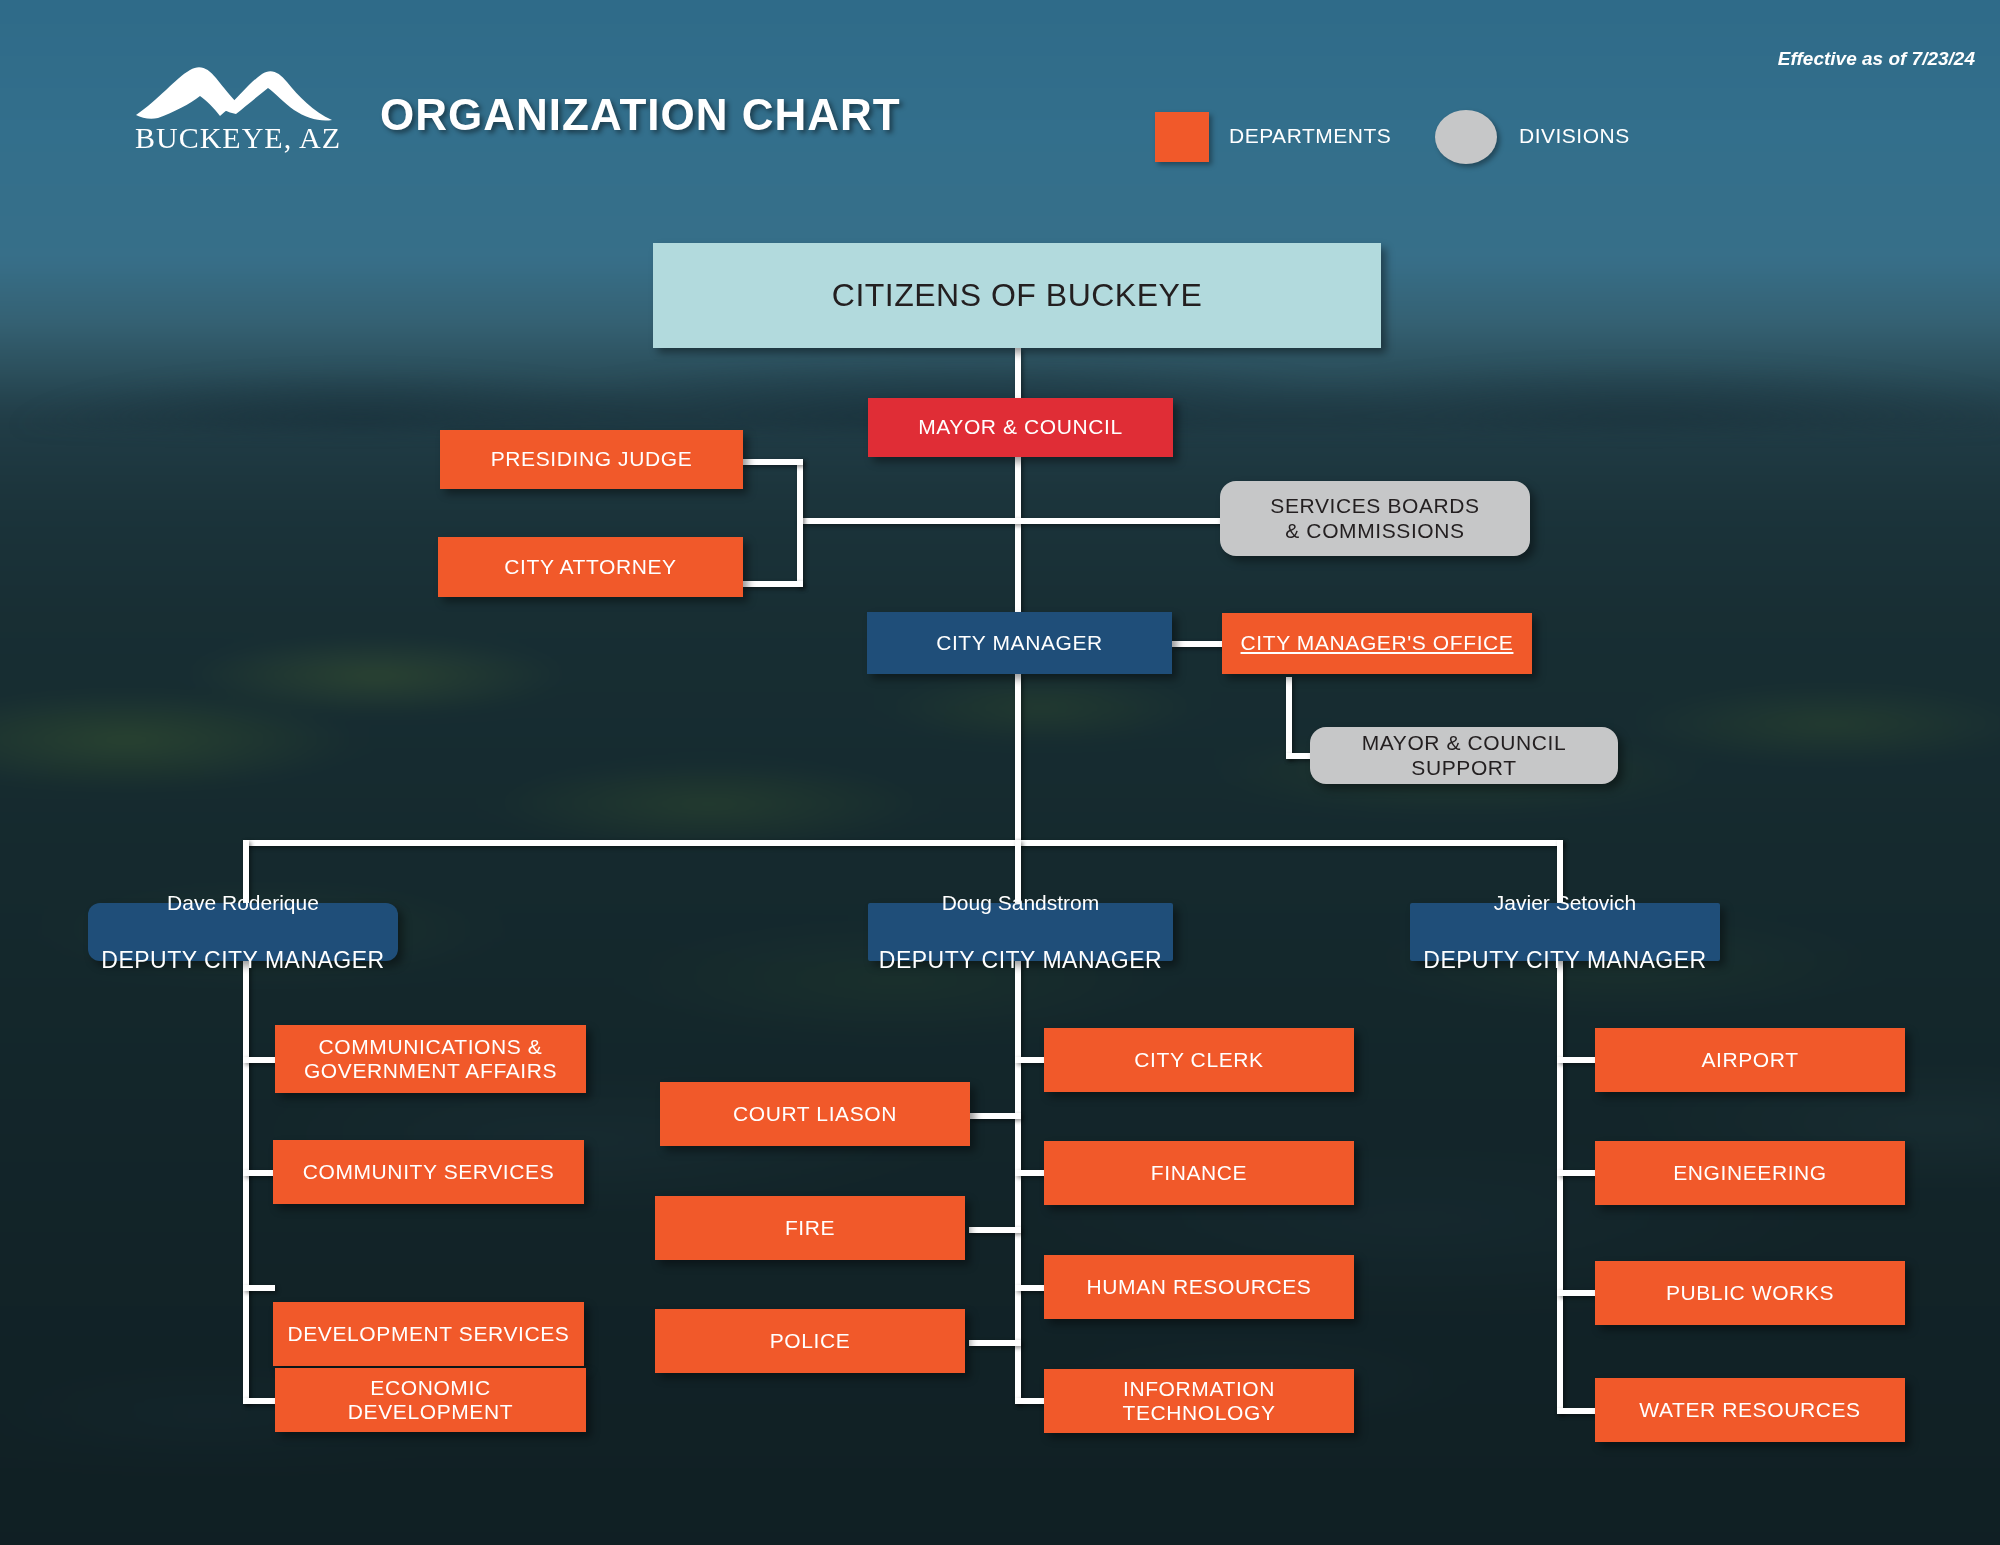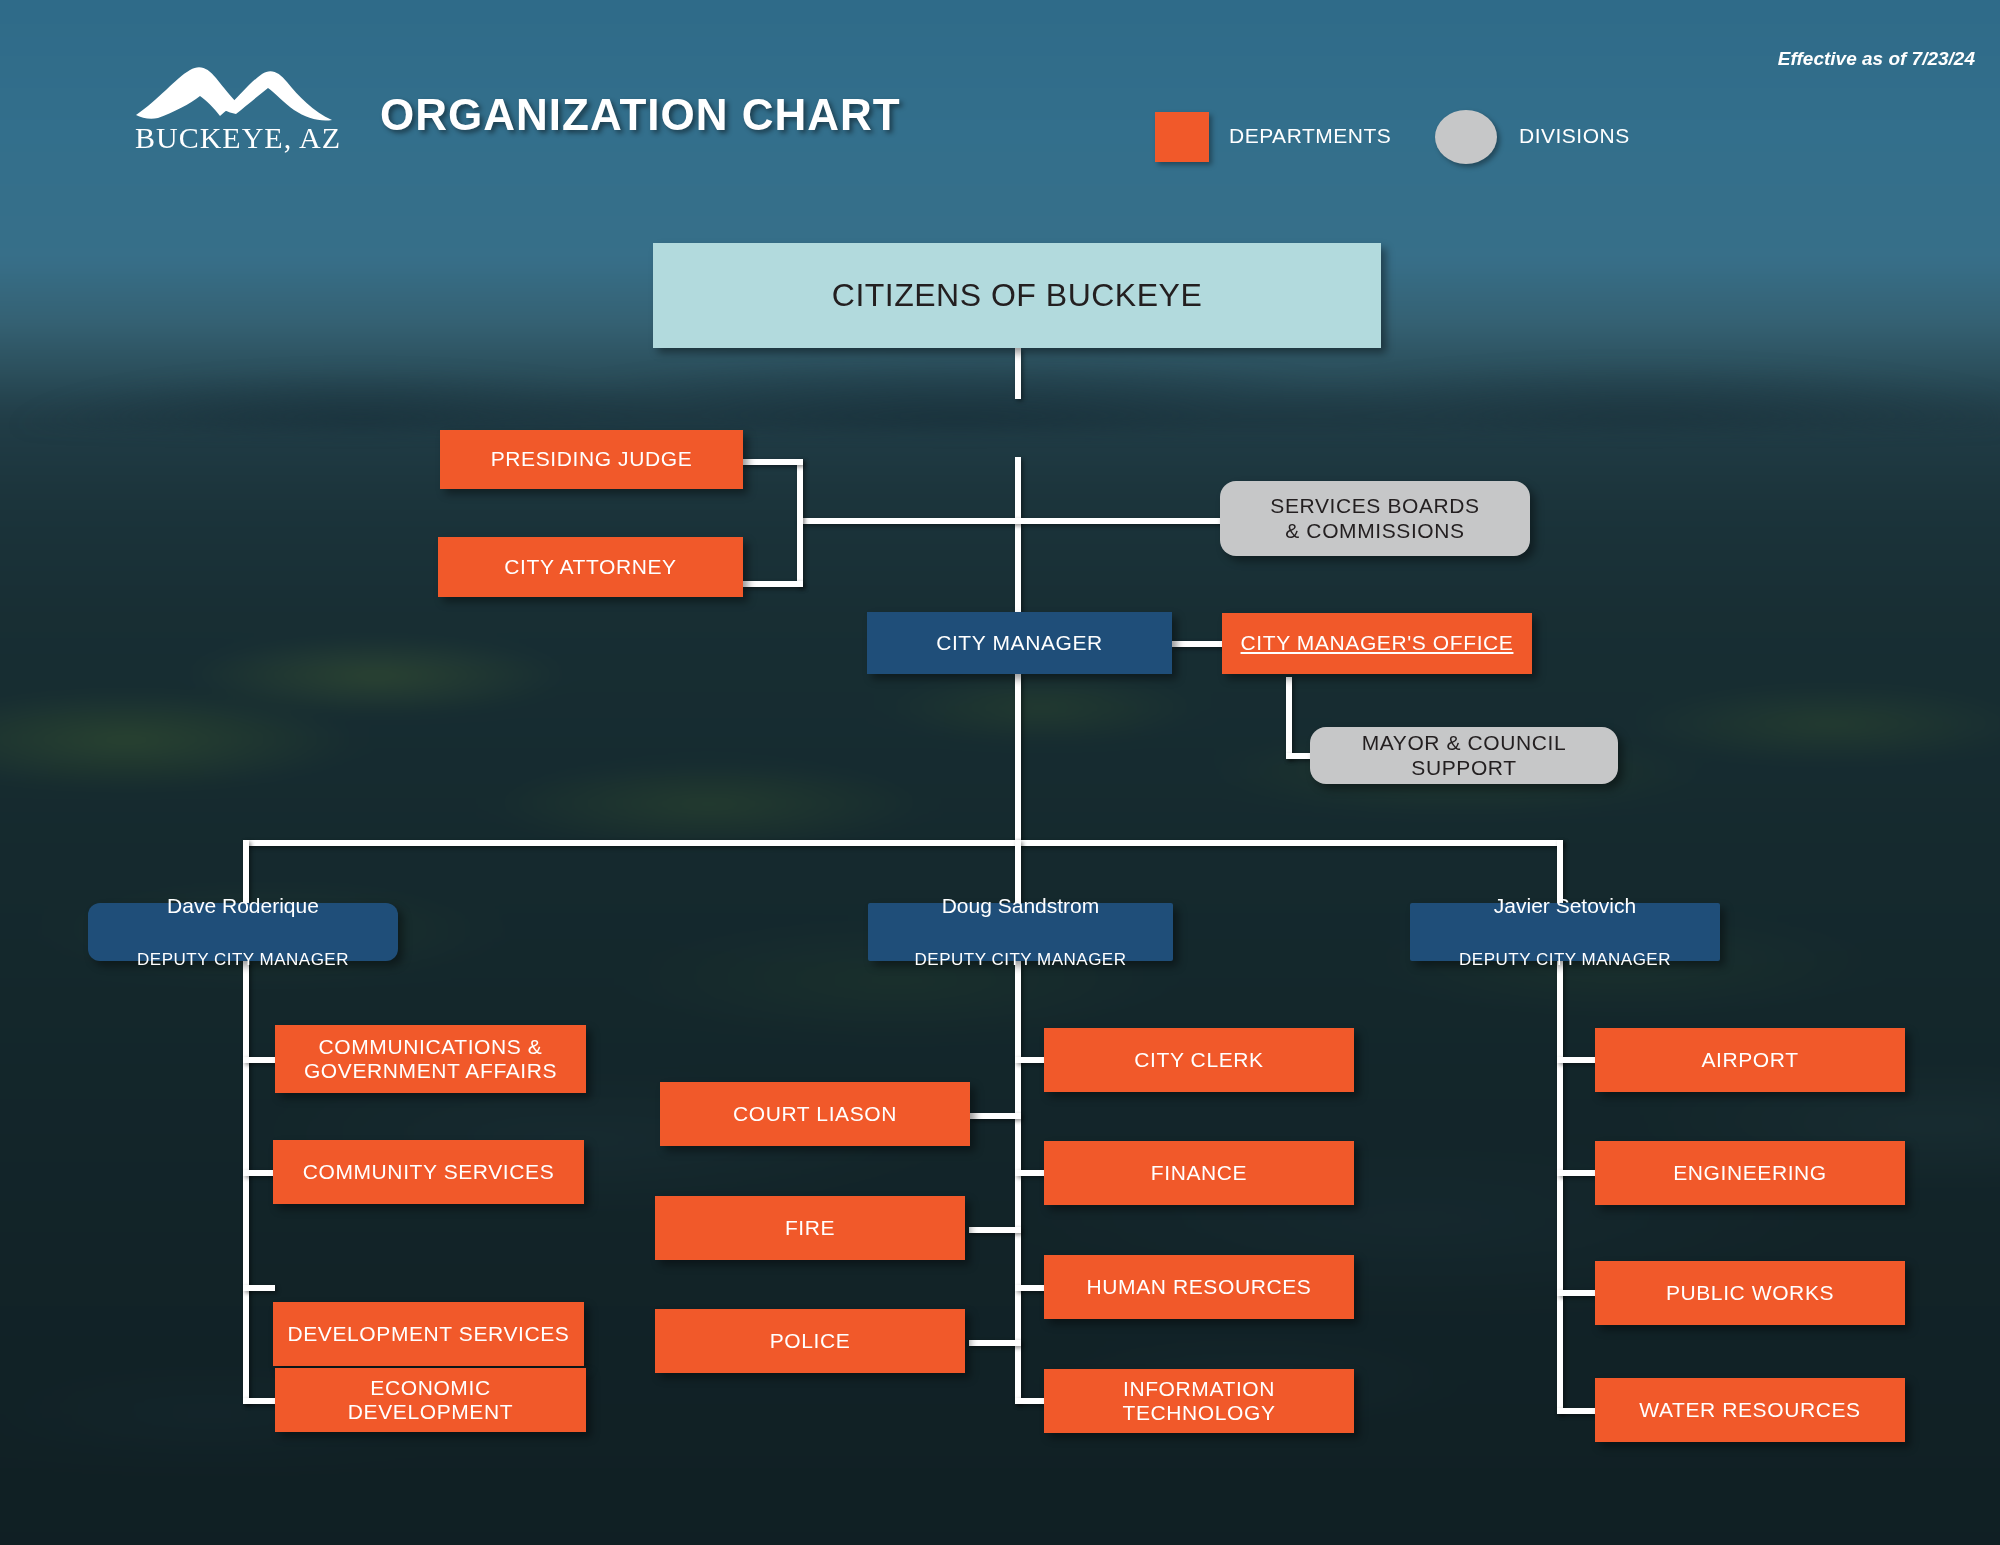--- a/index.html
+++ b/index.html
@@ -167,21 +167,21 @@
     font-size: 21px;
     letter-spacing: 0.6px;
     border-radius: 16px;
   }
   .n-dcm {
     background: #1f4e79;
     color: #ffffff;
     border-radius: 2px;
   }
   .dcm-name { font-size: 21px; display: block; }
-  .dcm-role { font-size: 17px; display: block; letter-spacing: 0.5px; margin-top: 32px; }
+  .dcm-role { font-size: 23px; display: block; letter-spacing: 0.5px; margin-top: 32px; }
   .two-line { flex-direction: column; }
 </style>
 </head>
 <body>
 
 <div id="page">
 
   <div id="bg"></div>
   <div id="bg-mountain"></div>
 
@@ -260,20 +260,23 @@
     <div class="wire" style="left:1557px; top:1057px; width:38px; height:6px;"></div>
     <div class="wire" style="left:1557px; top:1170px; width:38px; height:6px;"></div>
     <div class="wire" style="left:1557px; top:1290px; width:38px; height:6px;"></div>
     <div class="wire" style="left:1557px; top:1408px; width:38px; height:6px;"></div>
   </div>
 
   <div class="node n-citizens" style="left:653px; top:243px; width:728px; height:105px;">
     <span>CITIZENS OF BUCKEYE</span>
   </div>
 
+  <div class="node n-red" style="left:868px; top:398px; width:305px; height:59px;">
+    <span>MAYOR &amp; COUNCIL</span>
+  </div>
 
   <div class="node n-orange" style="left:440px; top:430px; width:303px; height:59px;">
     <span>PRESIDING JUDGE</span>
   </div>
 
   <div class="node n-orange" style="left:438px; top:537px; width:305px; height:60px;">
     <span>CITY ATTORNEY</span>
   </div>
 
   <div class="node n-gray two-line" style="left:1220px; top:481px; width:310px; height:75px;">

